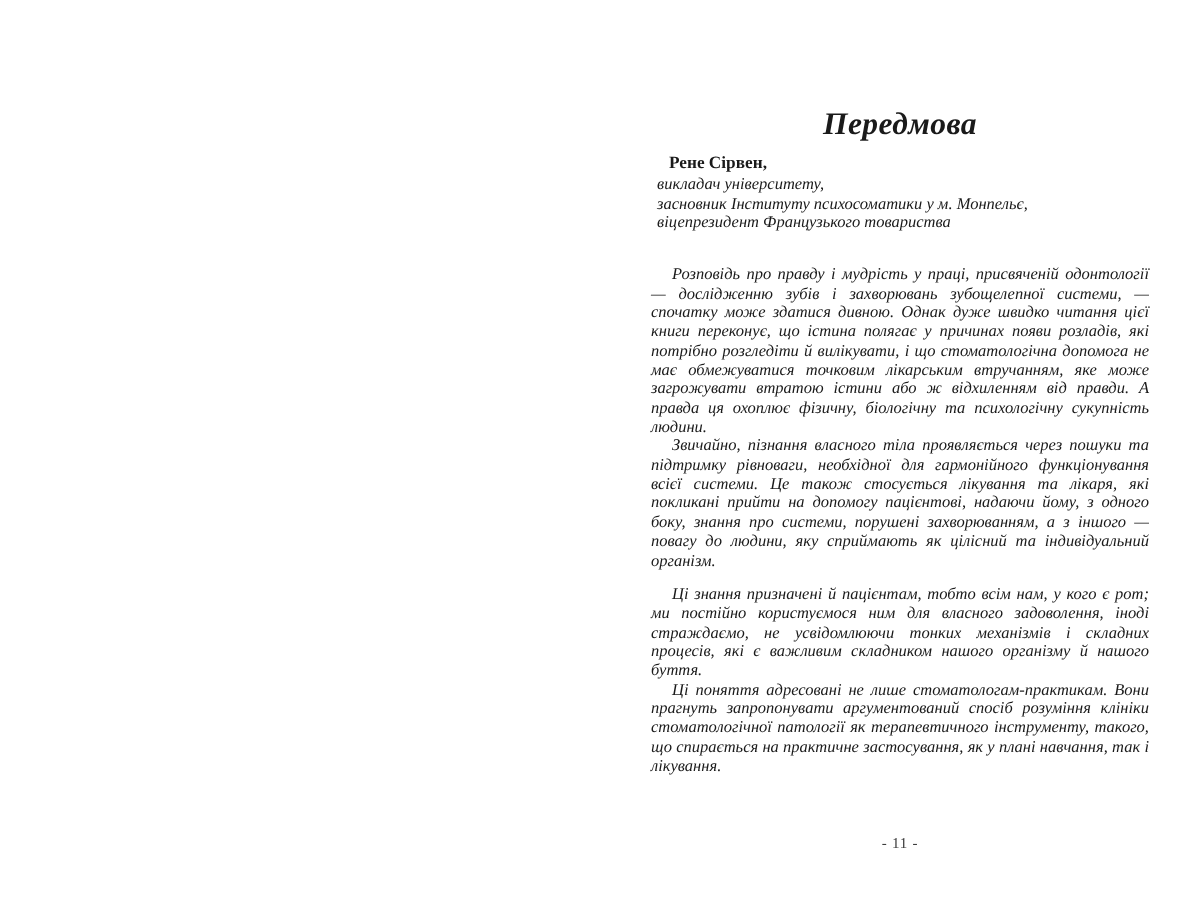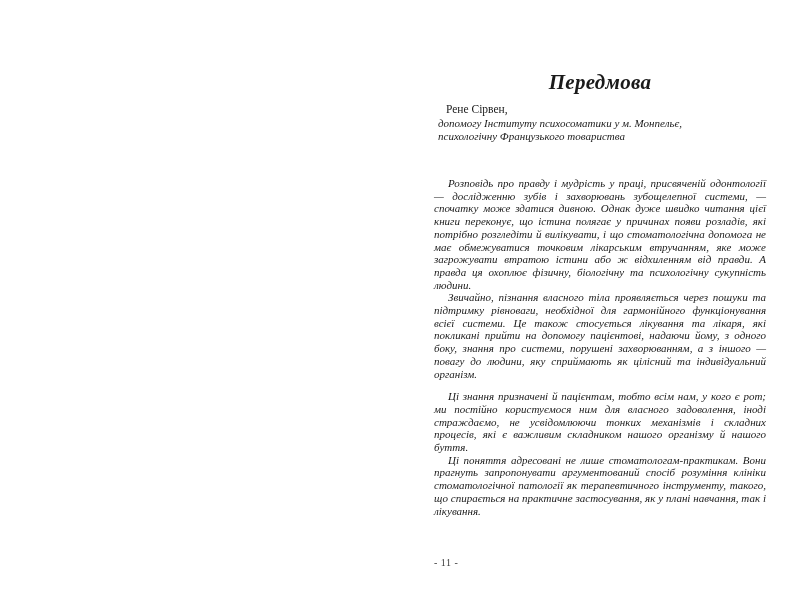--- a/index.html
+++ b/index.html
@@ -41,21 +41,21 @@
   .author-block {
     position: absolute;
     left: 0;
     top: 102px;
     width: 332px;
   }
   .author-name {
     margin: 0 0 1px 0;
     padding-left: 12px;
     font-size: 11.5px;
-    font-weight: normal;
+    font-weight: bold;
     font-style: normal;
     line-height: 14px;
   }
   .author-credential {
     margin: 0;
     padding-left: 4px;
     font-size: 11px;
     font-style: italic;
     line-height: 12.5px;
   }
@@ -74,39 +74,40 @@
     text-indent: 14px;
   }
   .body-text section.second {
     margin-top: 10px;
   }
   .page-number {
     position: absolute;
     left: 0;
     top: 557px;
     width: 332px;
-    text-align: left;
+    text-align: center;
     font-size: 10px;
     font-style: normal;
     letter-spacing: 0.5px;
     color: var(--pagenum-color, #3c3c3c);
   }
 </style>
 </head>
 <body style="--text-color: #1a1a1a; --page-bg: #ffffff; --pagenum-color: #3c3c3c;">
 
 <div class="page">
   <div class="content-column">
 
     <h1 class="page-title">Передмова</h1>
 
     <div class="author-block">
       <p class="author-name">Рене Сірвен,</p>
-      <p class="author-credential">допомогу Інституту психосоматики у м. Монпельє,</p>
-      <p class="author-credential">психологічну Французького товариства</p>
+      <p class="author-credential">викладач університету,</p>
+      <p class="author-credential">засновник Інституту психосоматики у м. Монпельє,</p>
+      <p class="author-credential">віцепрезидент Французького товариства</p>
     </div>
 
     <div class="body-text">
       <section class="first">
         <p>Розповідь про правду і мудрість у праці, присвяченій одонтології — дослідженню зубів і захворювань зубощелепної системи, — спочатку може здатися дивною. Однак дуже швидко читання цієї книги переконує, що істина полягає у причинах появи розладів, які потрібно розгледіти й вилікувати, і що стоматологічна допомога не має обмежуватися точковим лікарським втручанням, яке може загрожувати втратою істини або ж відхиленням від правди. А правда ця охоплює фізичну, біологічну та психологічну сукупність людини.</p>
         <p>Звичайно, пізнання власного тіла проявляється через пошуки та підтримку рівноваги, необхідної для гармонійного функціонування всієї системи. Це також стосується лікування та лікаря, які покликані прийти на допомогу пацієнтові, надаючи йому, з одного боку, знання про системи, порушені захворюванням, а з іншого — повагу до людини, яку сприймають як цілісний та індивідуальний організм.</p>
       </section>
       <section class="second">
         <p>Ці знання призначені й пацієнтам, тобто всім нам, у кого є рот; ми постійно користуємося ним для власного задоволення, іноді страждаємо, не усвідомлюючи тонких механізмів і складних процесів, які є важливим складником нашого організму й нашого буття.</p>
         <p>Ці поняття адресовані не лише стоматологам-практикам. Вони прагнуть запропонувати аргументований спосіб розуміння клініки стоматологічної патології як терапевтичного інструменту, такого, що спирається на практичне застосування, як у плані навчання, так і лікування.</p>

